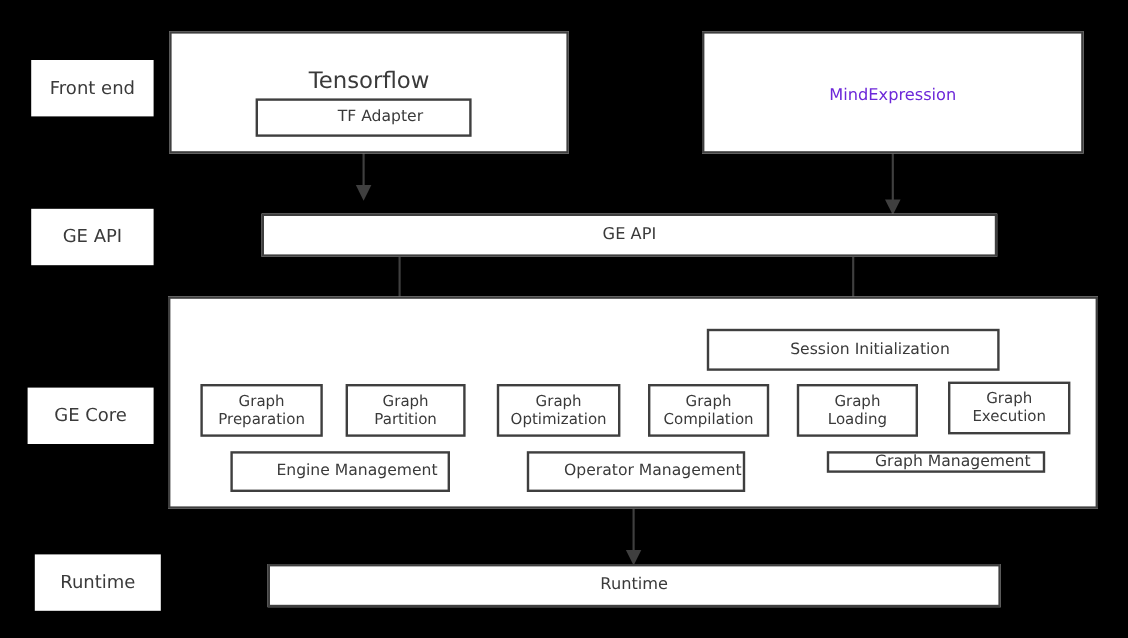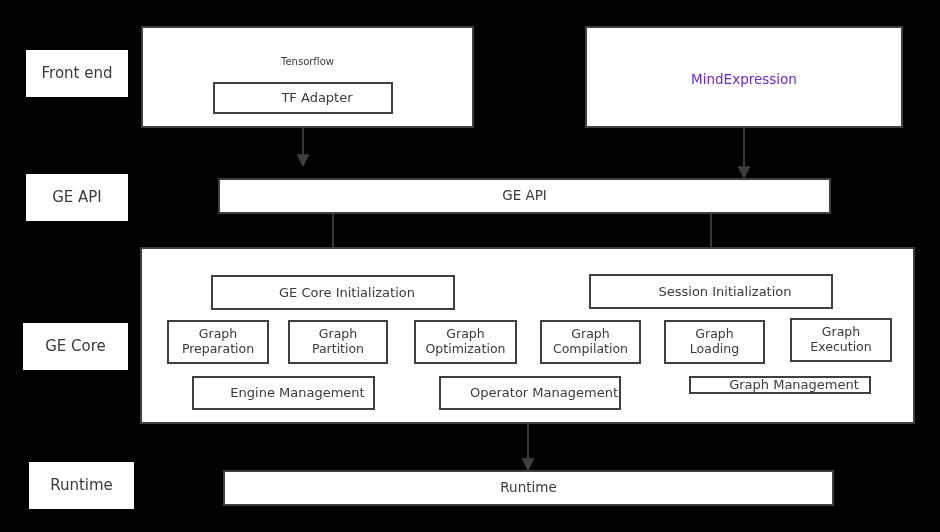--- a/index.html
+++ b/index.html
@@ -41,21 +41,21 @@
   .container-box {
     align-items: flex-start;
     justify-content: flex-start;
   }
   .frontend-title {
     position: absolute;
     left: 0;
     right: 0;
     top: 28px;
     text-align: center;
-    font-size: 10px;
+    font-size: 19px;
     color: #3a3a3a;
   }
   .me-title {
     position: absolute;
     left: 0;
     right: 0;
     top: 44px;
     text-align: center;
     font-size: 13.5px;
     color: #6d28d9;
@@ -124,23 +124,20 @@
   <div class="node boxed container-box" style="left:585px; top:26px; width:318px; height:102px;">
     <div class="me-title">MindExpression</div>
   </div>
 
   <div class="node boxed bar-label" style="left:218px; top:178px; width:613px; height:36px;">
     <span>GE API</span>
   </div>
 
   <div class="node boxed container-box" style="left:140px; top:247px; width:775px; height:177px;"></div>
 
-  <div class="node boxed sub-label" style="left:211px; top:275px; width:244px; height:35px;">
-    <span>GE Core Initialization</span>
-  </div>
 
   <div class="node boxed sub-label" style="left:589px; top:274px; width:244px; height:35px;">
     <span>Session Initialization</span>
   </div>
 
   <div class="node boxed small-label" style="left:167px; top:320px; width:102px; height:44px;">
     <span>Graph
 Preparation</span>
   </div>
 

